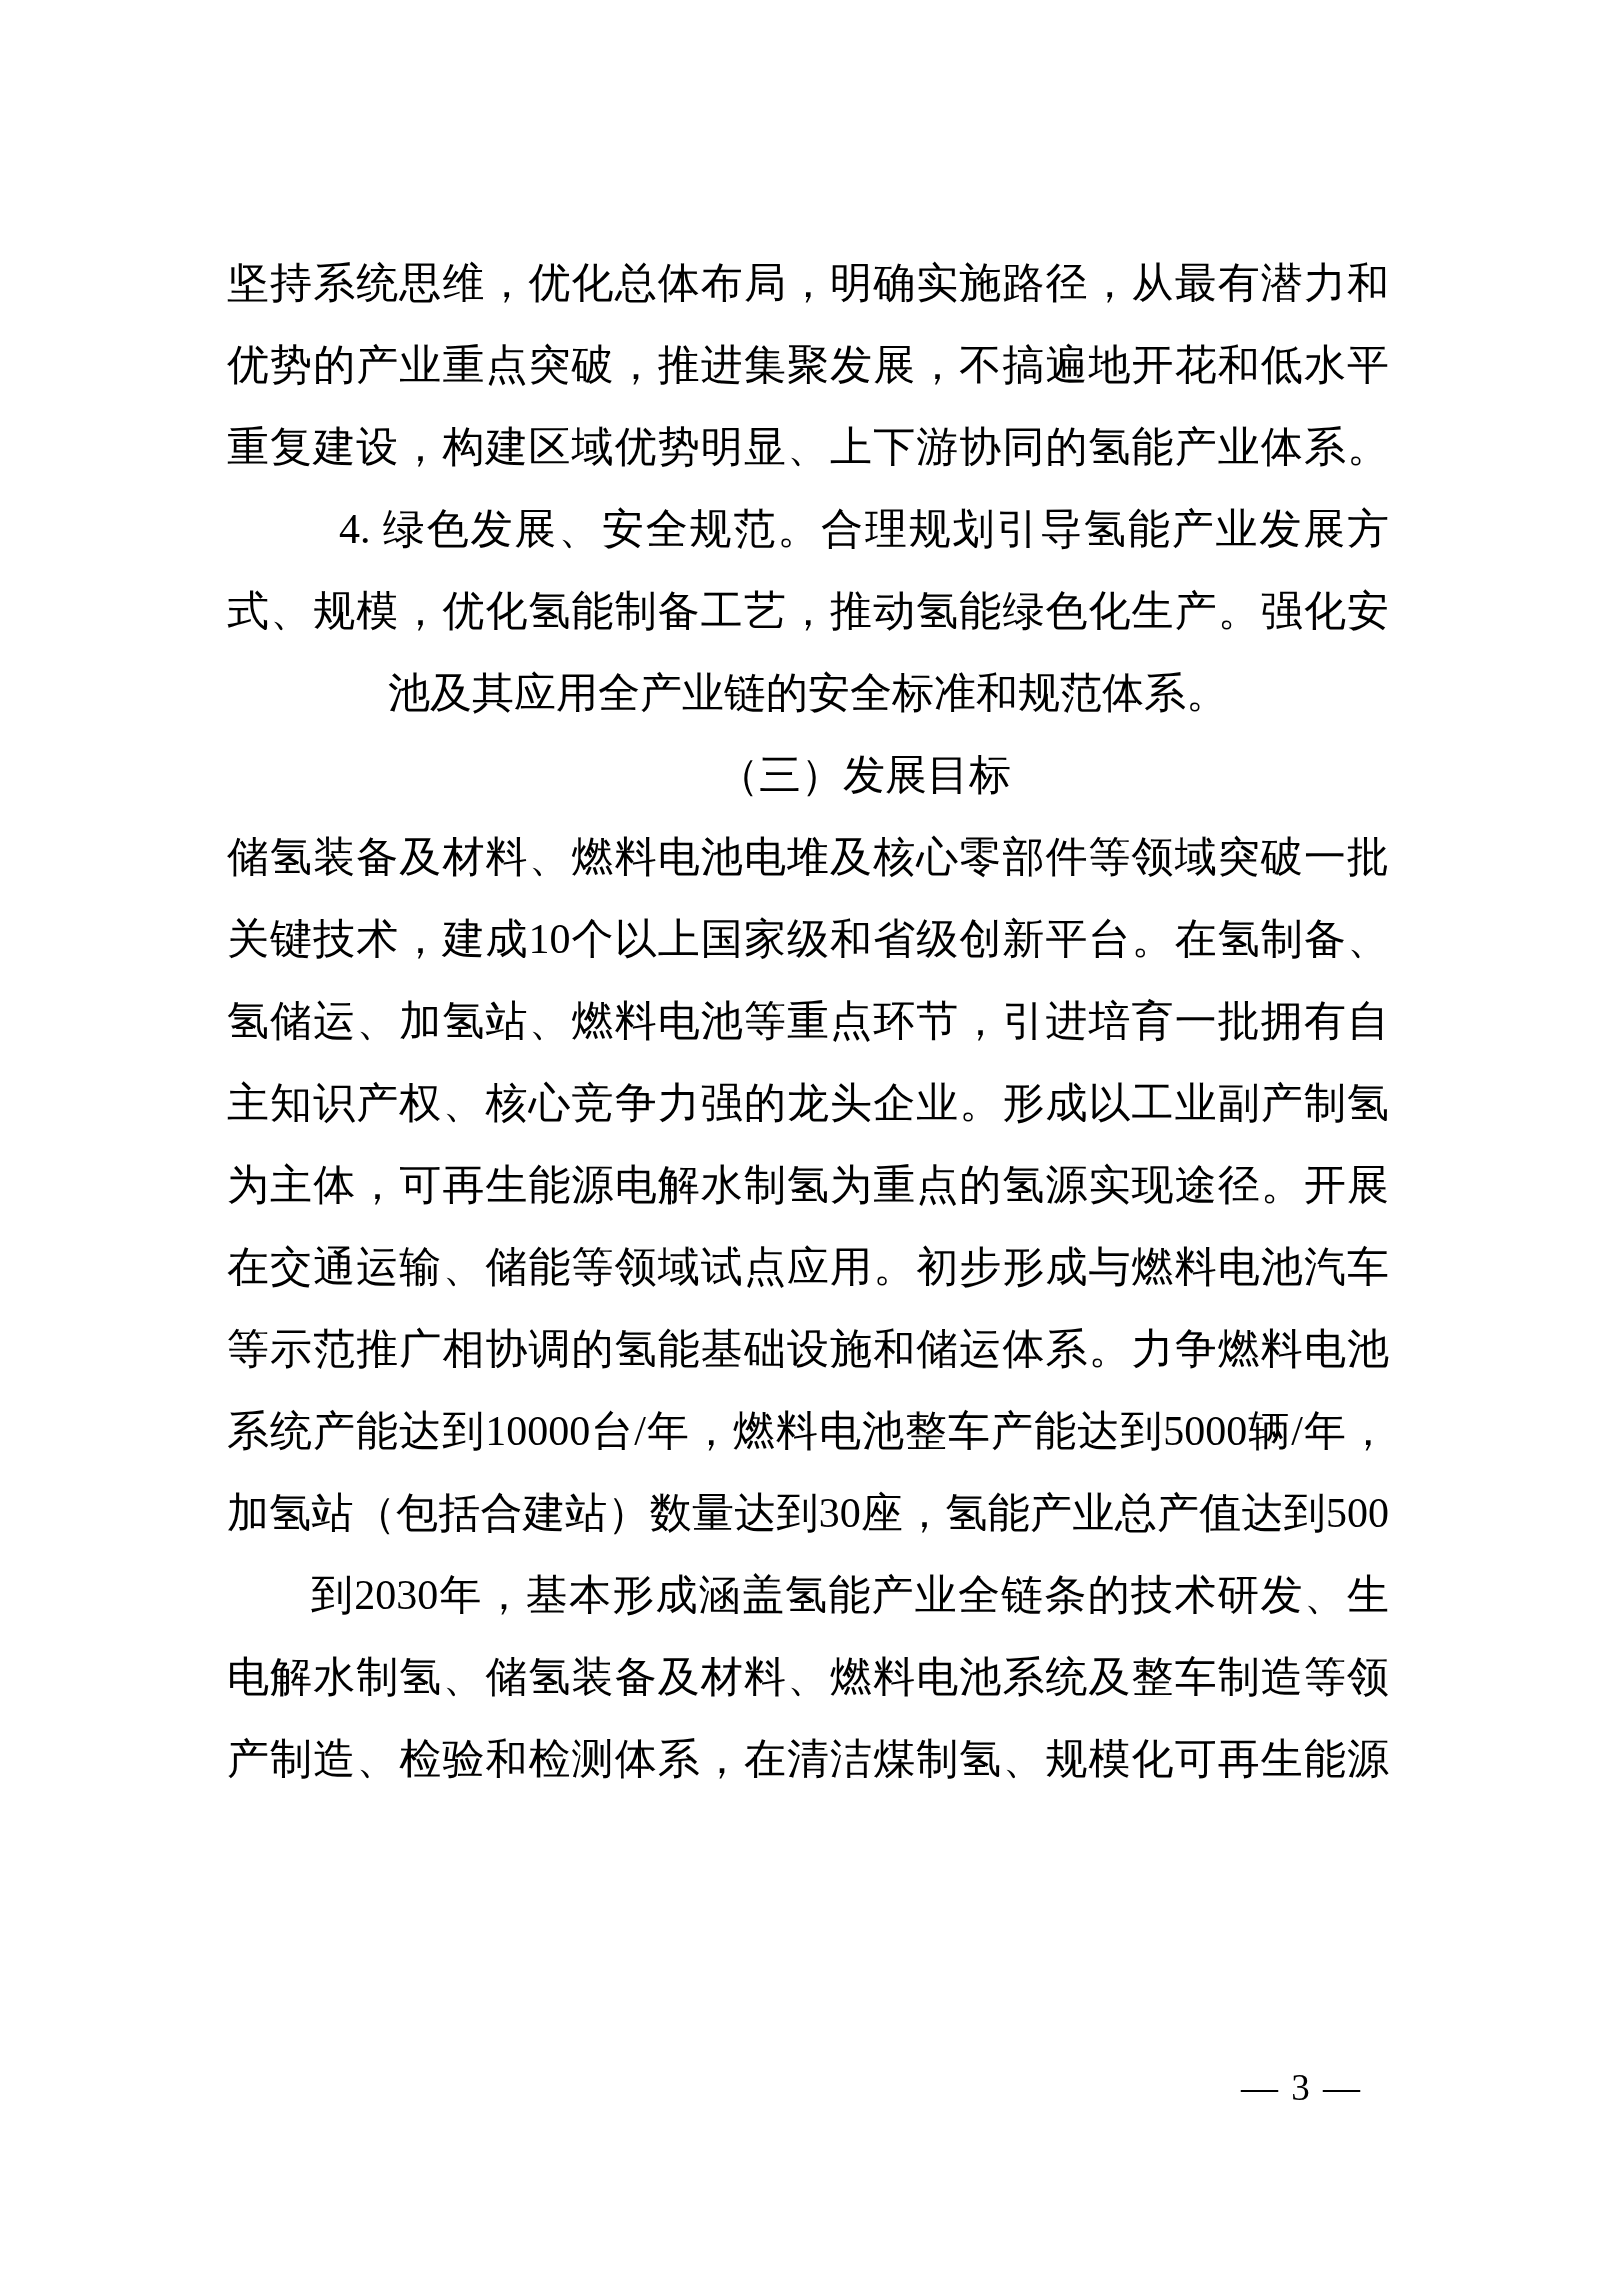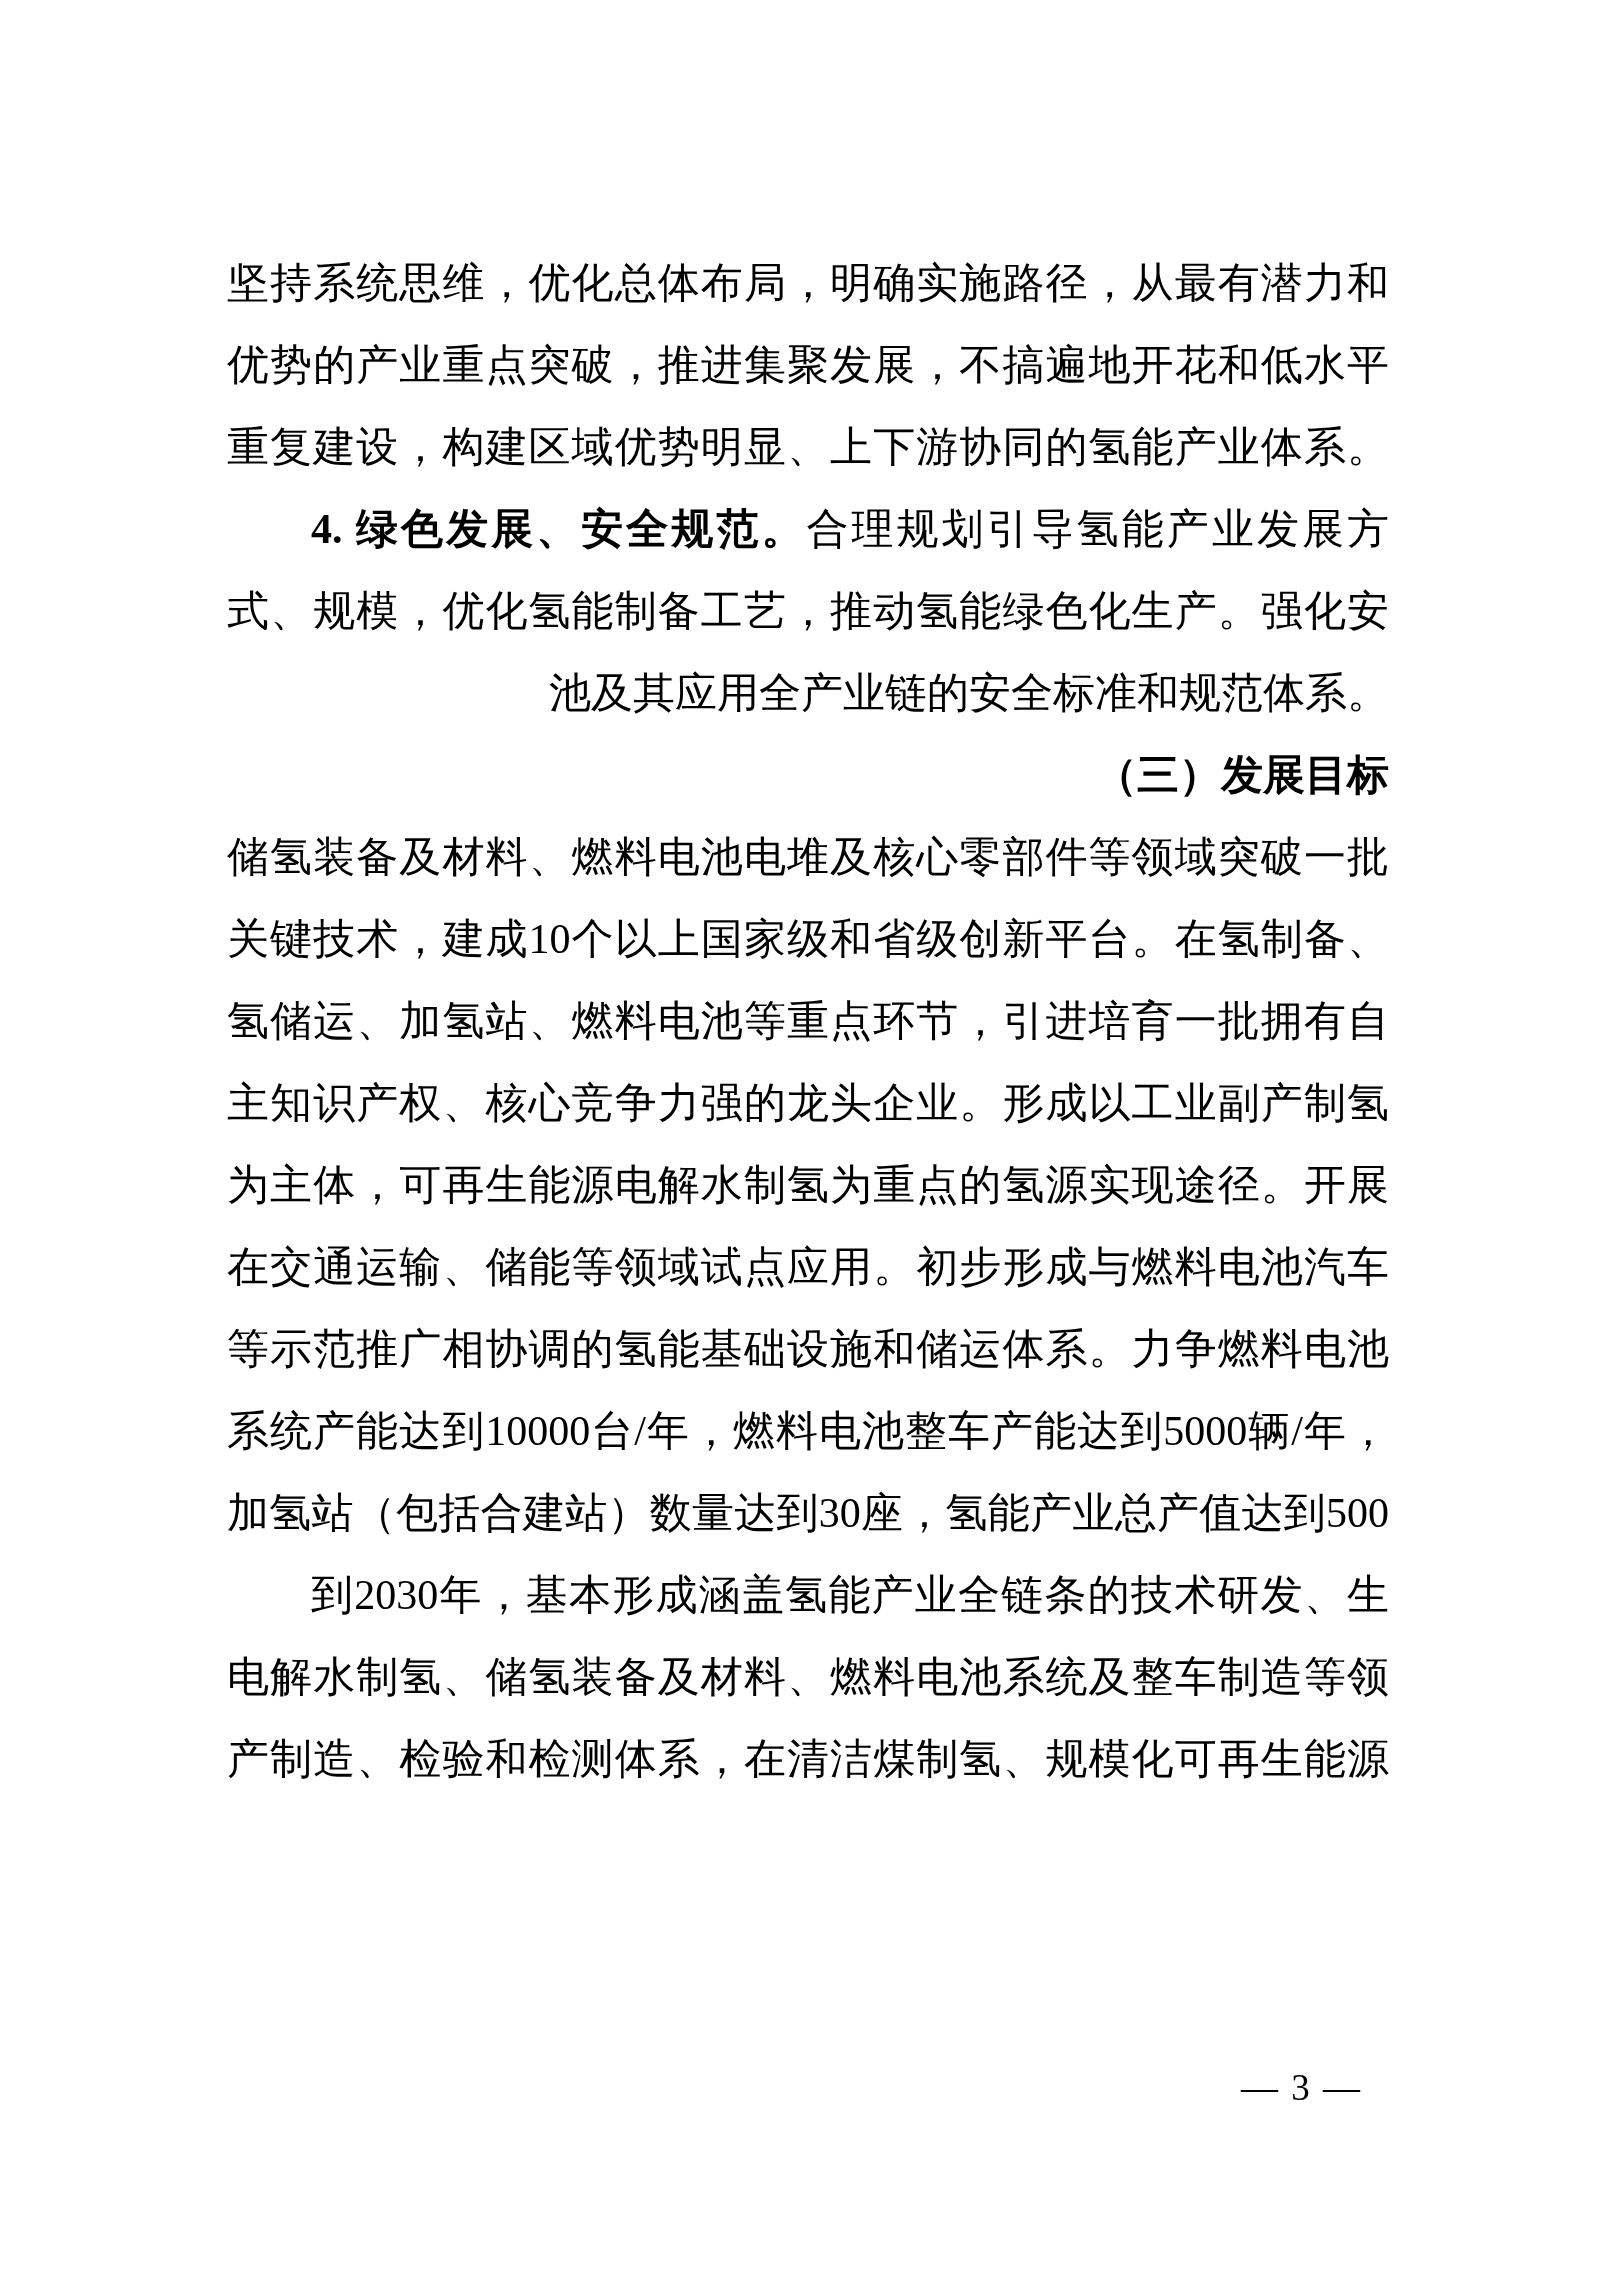--- a/index.html
+++ b/index.html
@@ -17,32 +17,33 @@
   .text-block {
     position: absolute;
     left: 227px;
     top: 242px;
     width: 1162px;
   }
   .line {
     height: 82px;
     line-height: 82px;
     font-size: 42px;
-    text-align: right;
+    text-align: center;
     overflow: visible;
   }
   .just {
     text-align: justify;
     text-align-last: justify;
   }
   .ind {
     padding-left: 84px;
   }
   .b {
-    font-weight: 700;
+    font-weight: 400;
+    margin-left: 28px;
   }
   .page-footer {
     position: absolute;
     top: 2066px;
     right: 259px;
     font-size: 37px;
     line-height: 43px;
     letter-spacing: 2px;
     text-align: right;
   }

